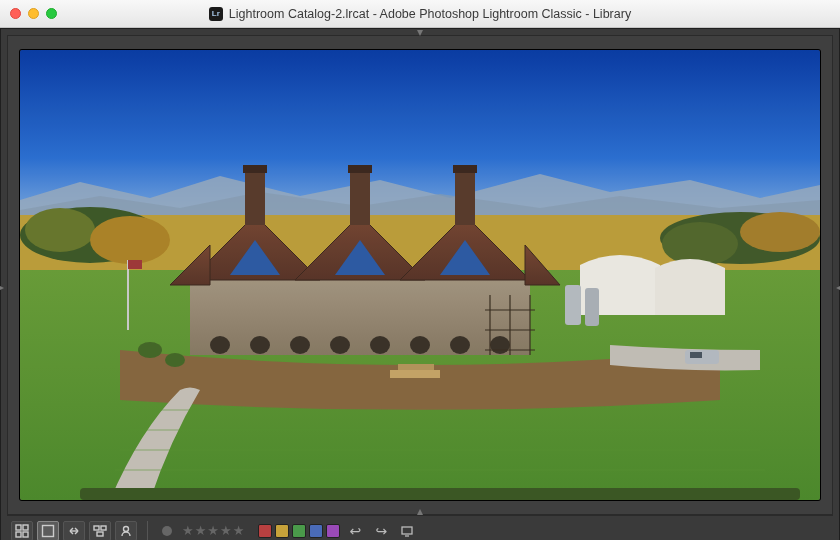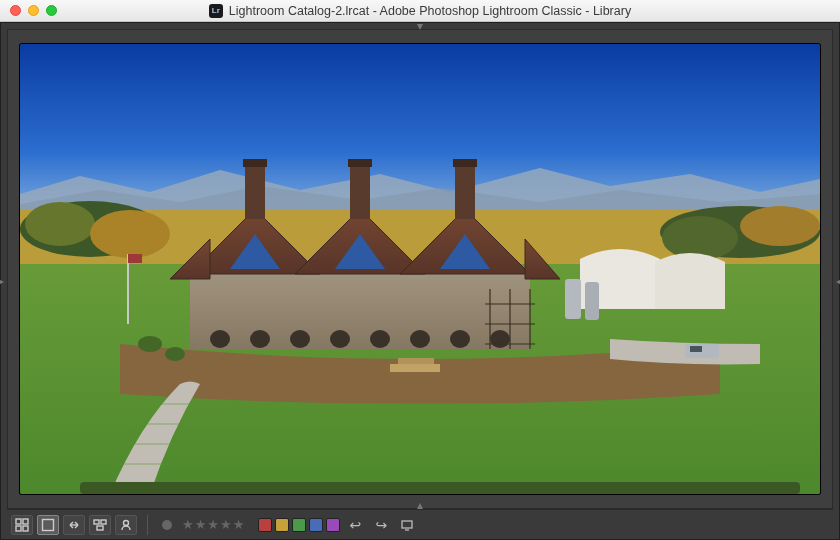--- a/index.html
+++ b/index.html
@@ -5,21 +5,21 @@
   * { box-sizing: border-box; margin: 0; padding: 0; }
   body {
     font-family: -apple-system, "Helvetica Neue", Arial, sans-serif;
     background: #f0f0f0;
     width: 840px;
     height: 540px;
     overflow: hidden;
   }
   
   .titlebar {
-    height: 22px;
+    height: 28px;
     background: linear-gradient(#f8f8f8, #e6e6e6);
     border-bottom: 1px solid #c4c4c4;
     display: flex;
     align-items: center;
     position: relative;
     font-size: 12px;
     color: #3b3b3b;
   }
   .traffic-lights {
     display: flex;

